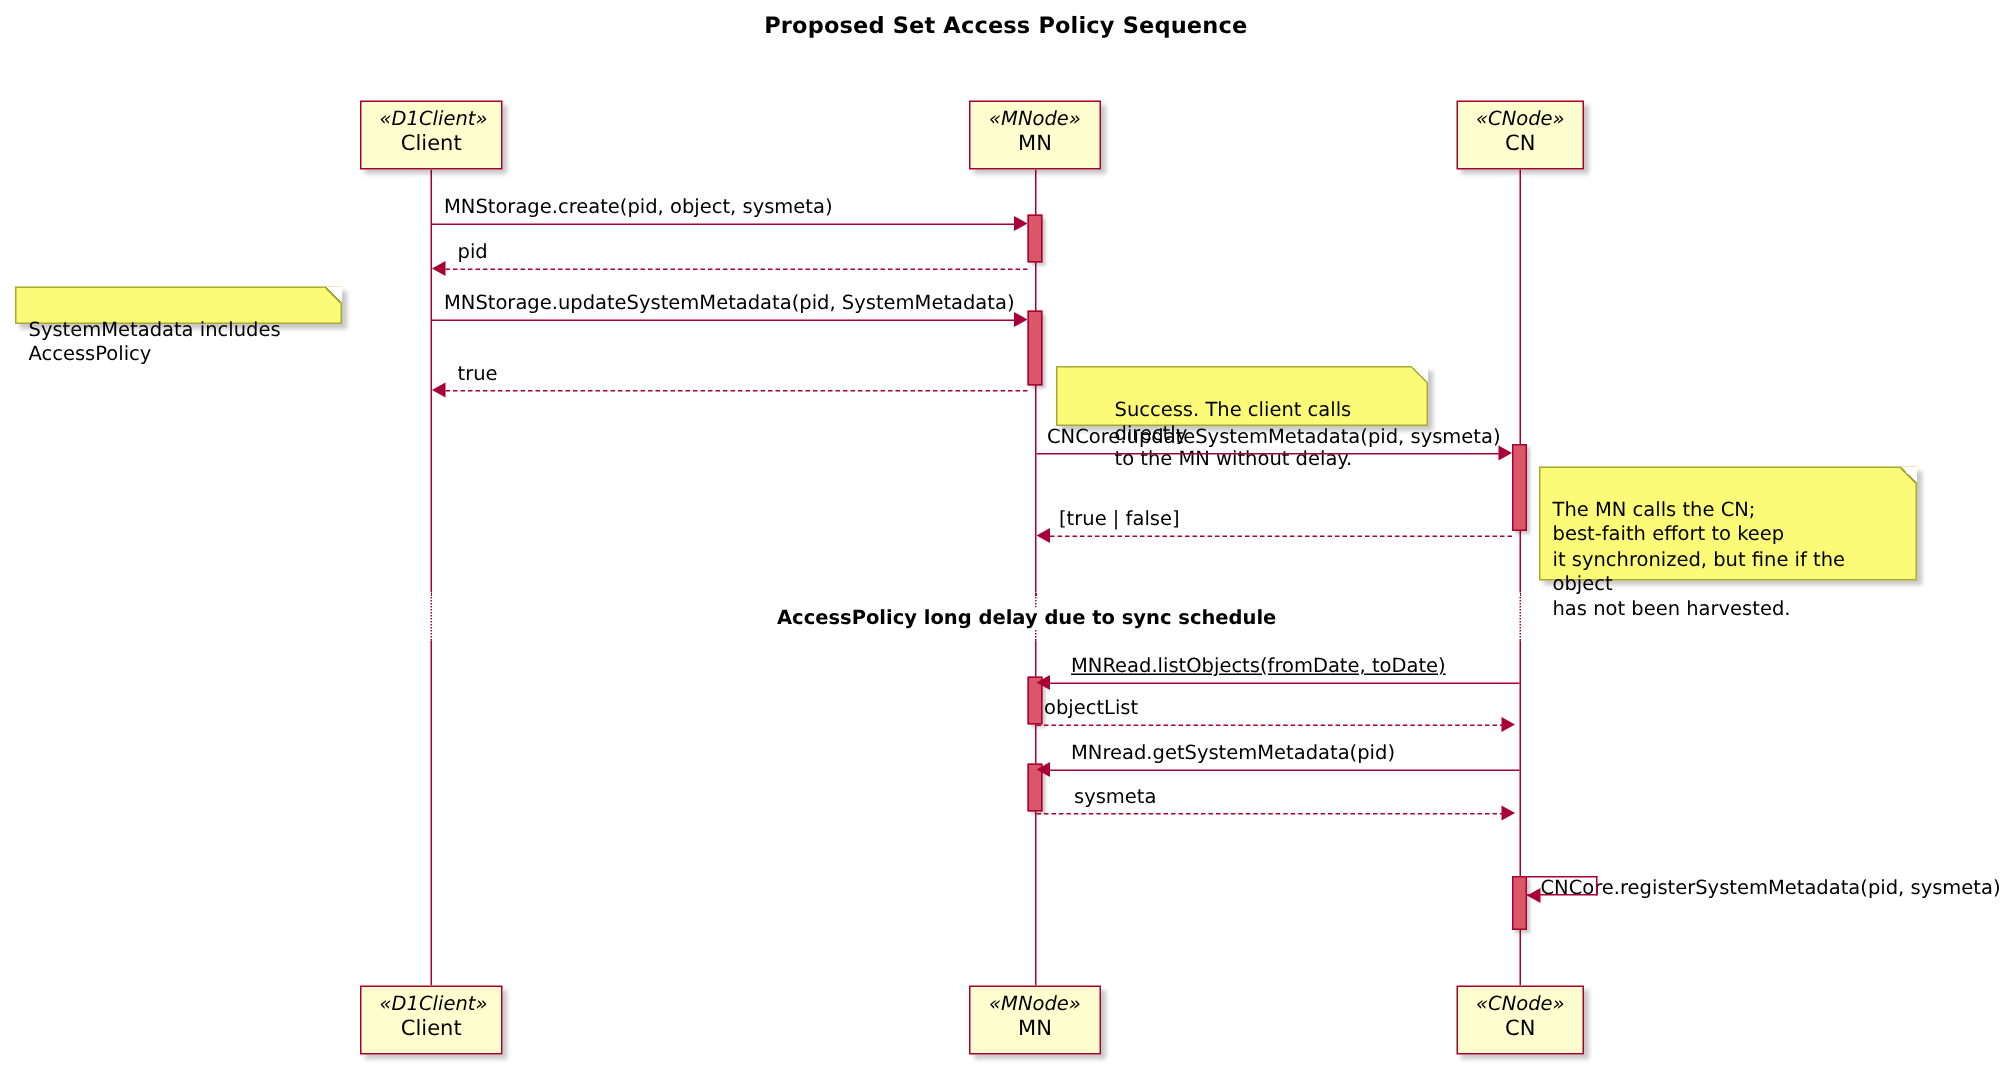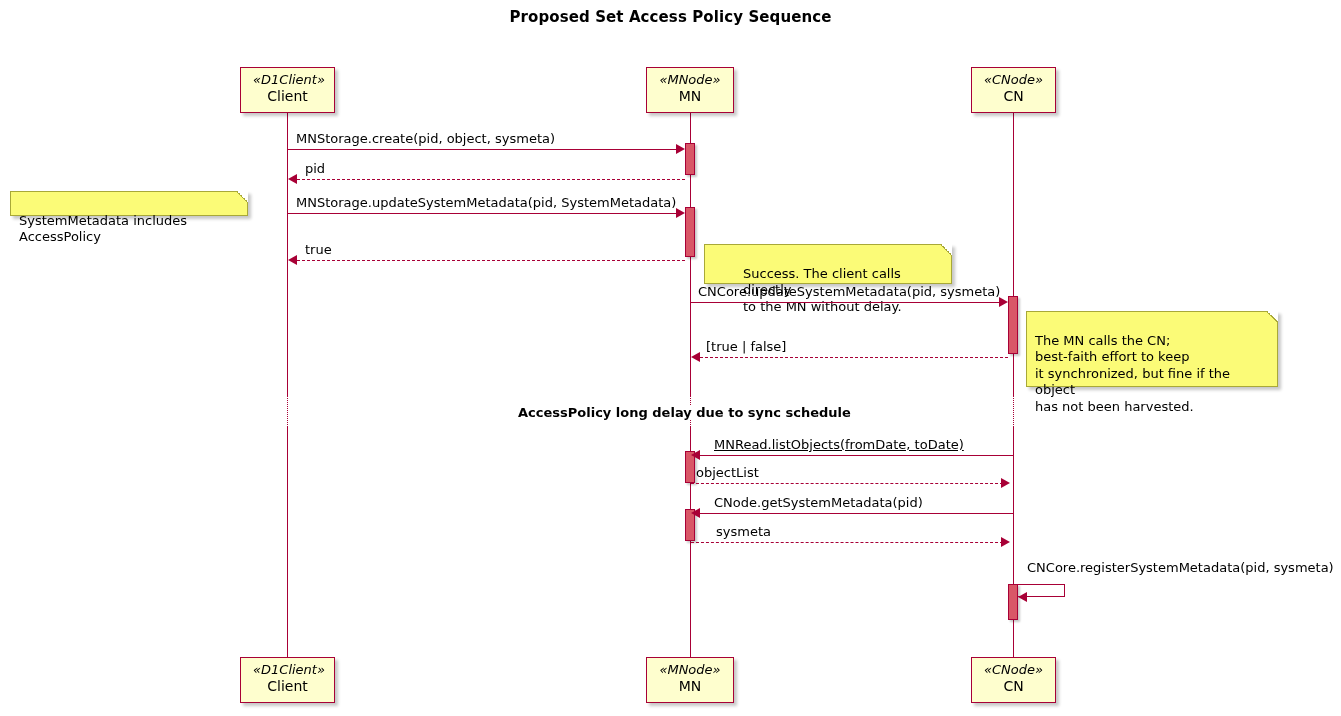--- a/index.html
+++ b/index.html
@@ -205,21 +205,21 @@
   <div class="activation" style="left:1008px; top:584px; height:36px;"></div>
 
   <div class="msg-label" style="left:296px; top:131px;">MNStorage.create(pid, object, sysmeta)</div>
   <div class="msg-line" style="left:288px; top:149px; width:390px;"></div>
   <div class="arrow-head arrow-right" style="left:676px; top:144px;"></div>
 
   <div class="msg-label" style="left:305px; top:161px;">pid</div>
   <div class="msg-line dashed" style="left:297px; top:179px; width:388px;"></div>
   <div class="arrow-head arrow-left" style="left:288px; top:174px;"></div>
 
-  <div class="note" style="left:10px; top:191px; width:238px; height:25px;">
+  <div class="note" style="left:10px; top:191px; width:218px; height:25px;">
     <span>SystemMetadata includes AccessPolicy</span>
     <span class="fold"></span>
   </div>
 
   <div class="msg-label" style="left:296px; top:195px;">MNStorage.updateSystemMetadata(pid, SystemMetadata)</div>
   <div class="msg-line" style="left:288px; top:213px; width:390px;"></div>
   <div class="arrow-head arrow-right" style="left:676px; top:208px;"></div>
 
   <div class="note" style="left:704px; top:244px; width:248px; height:40px;padding-left:38px;">
     <span>Success. The client calls directly
@@ -250,26 +250,26 @@
   <div class="divider-label" style="left:512px; top:405px;">AccessPolicy long delay due to sync schedule</div>
 
   <div class="msg-label" style="left:714px; top:437px;text-decoration:underline;">MNRead.listObjects(fromDate, toDate)</div>
   <div class="msg-line" style="left:700px; top:455px; width:313px;"></div>
   <div class="arrow-head arrow-left" style="left:691px; top:450px;"></div>
 
   <div class="msg-label" style="left:696px; top:465px;">objectList</div>
   <div class="msg-line dashed" style="left:691px; top:483px; width:312px;"></div>
   <div class="arrow-head arrow-right" style="left:1001px; top:478px;"></div>
 
-  <div class="msg-label" style="left:714px; top:495px;">CNode.getSystemMetadata(pid)</div>
+  <div class="msg-label" style="left:714px; top:495px;">MNread.getSystemMetadata(pid)</div>
   <div class="msg-line" style="left:700px; top:513px; width:313px;"></div>
   <div class="arrow-head arrow-left" style="left:691px; top:508px;"></div>
 
   <div class="msg-label" style="left:696px; top:524px;padding-left:20px;">sysmeta</div>
   <div class="msg-line dashed" style="left:691px; top:542px; width:312px;"></div>
   <div class="arrow-head arrow-right" style="left:1001px; top:537px;"></div>
 
 
-  <div class="msg-label" style="left:1027px; top:560px;">CNCore.registerSystemMetadata(pid, sysmeta)</div>
+  <div class="msg-label" style="left:1027px; top:585px;">CNCore.registerSystemMetadata(pid, sysmeta)</div>
   <div class="self-msg" style="left:1018px; top:584px; width:47px; height:13px;"></div>
   <div class="arrow-head arrow-left" style="left:1018px; top:592px;"></div>
 
 </div>
 
 </body></html>

